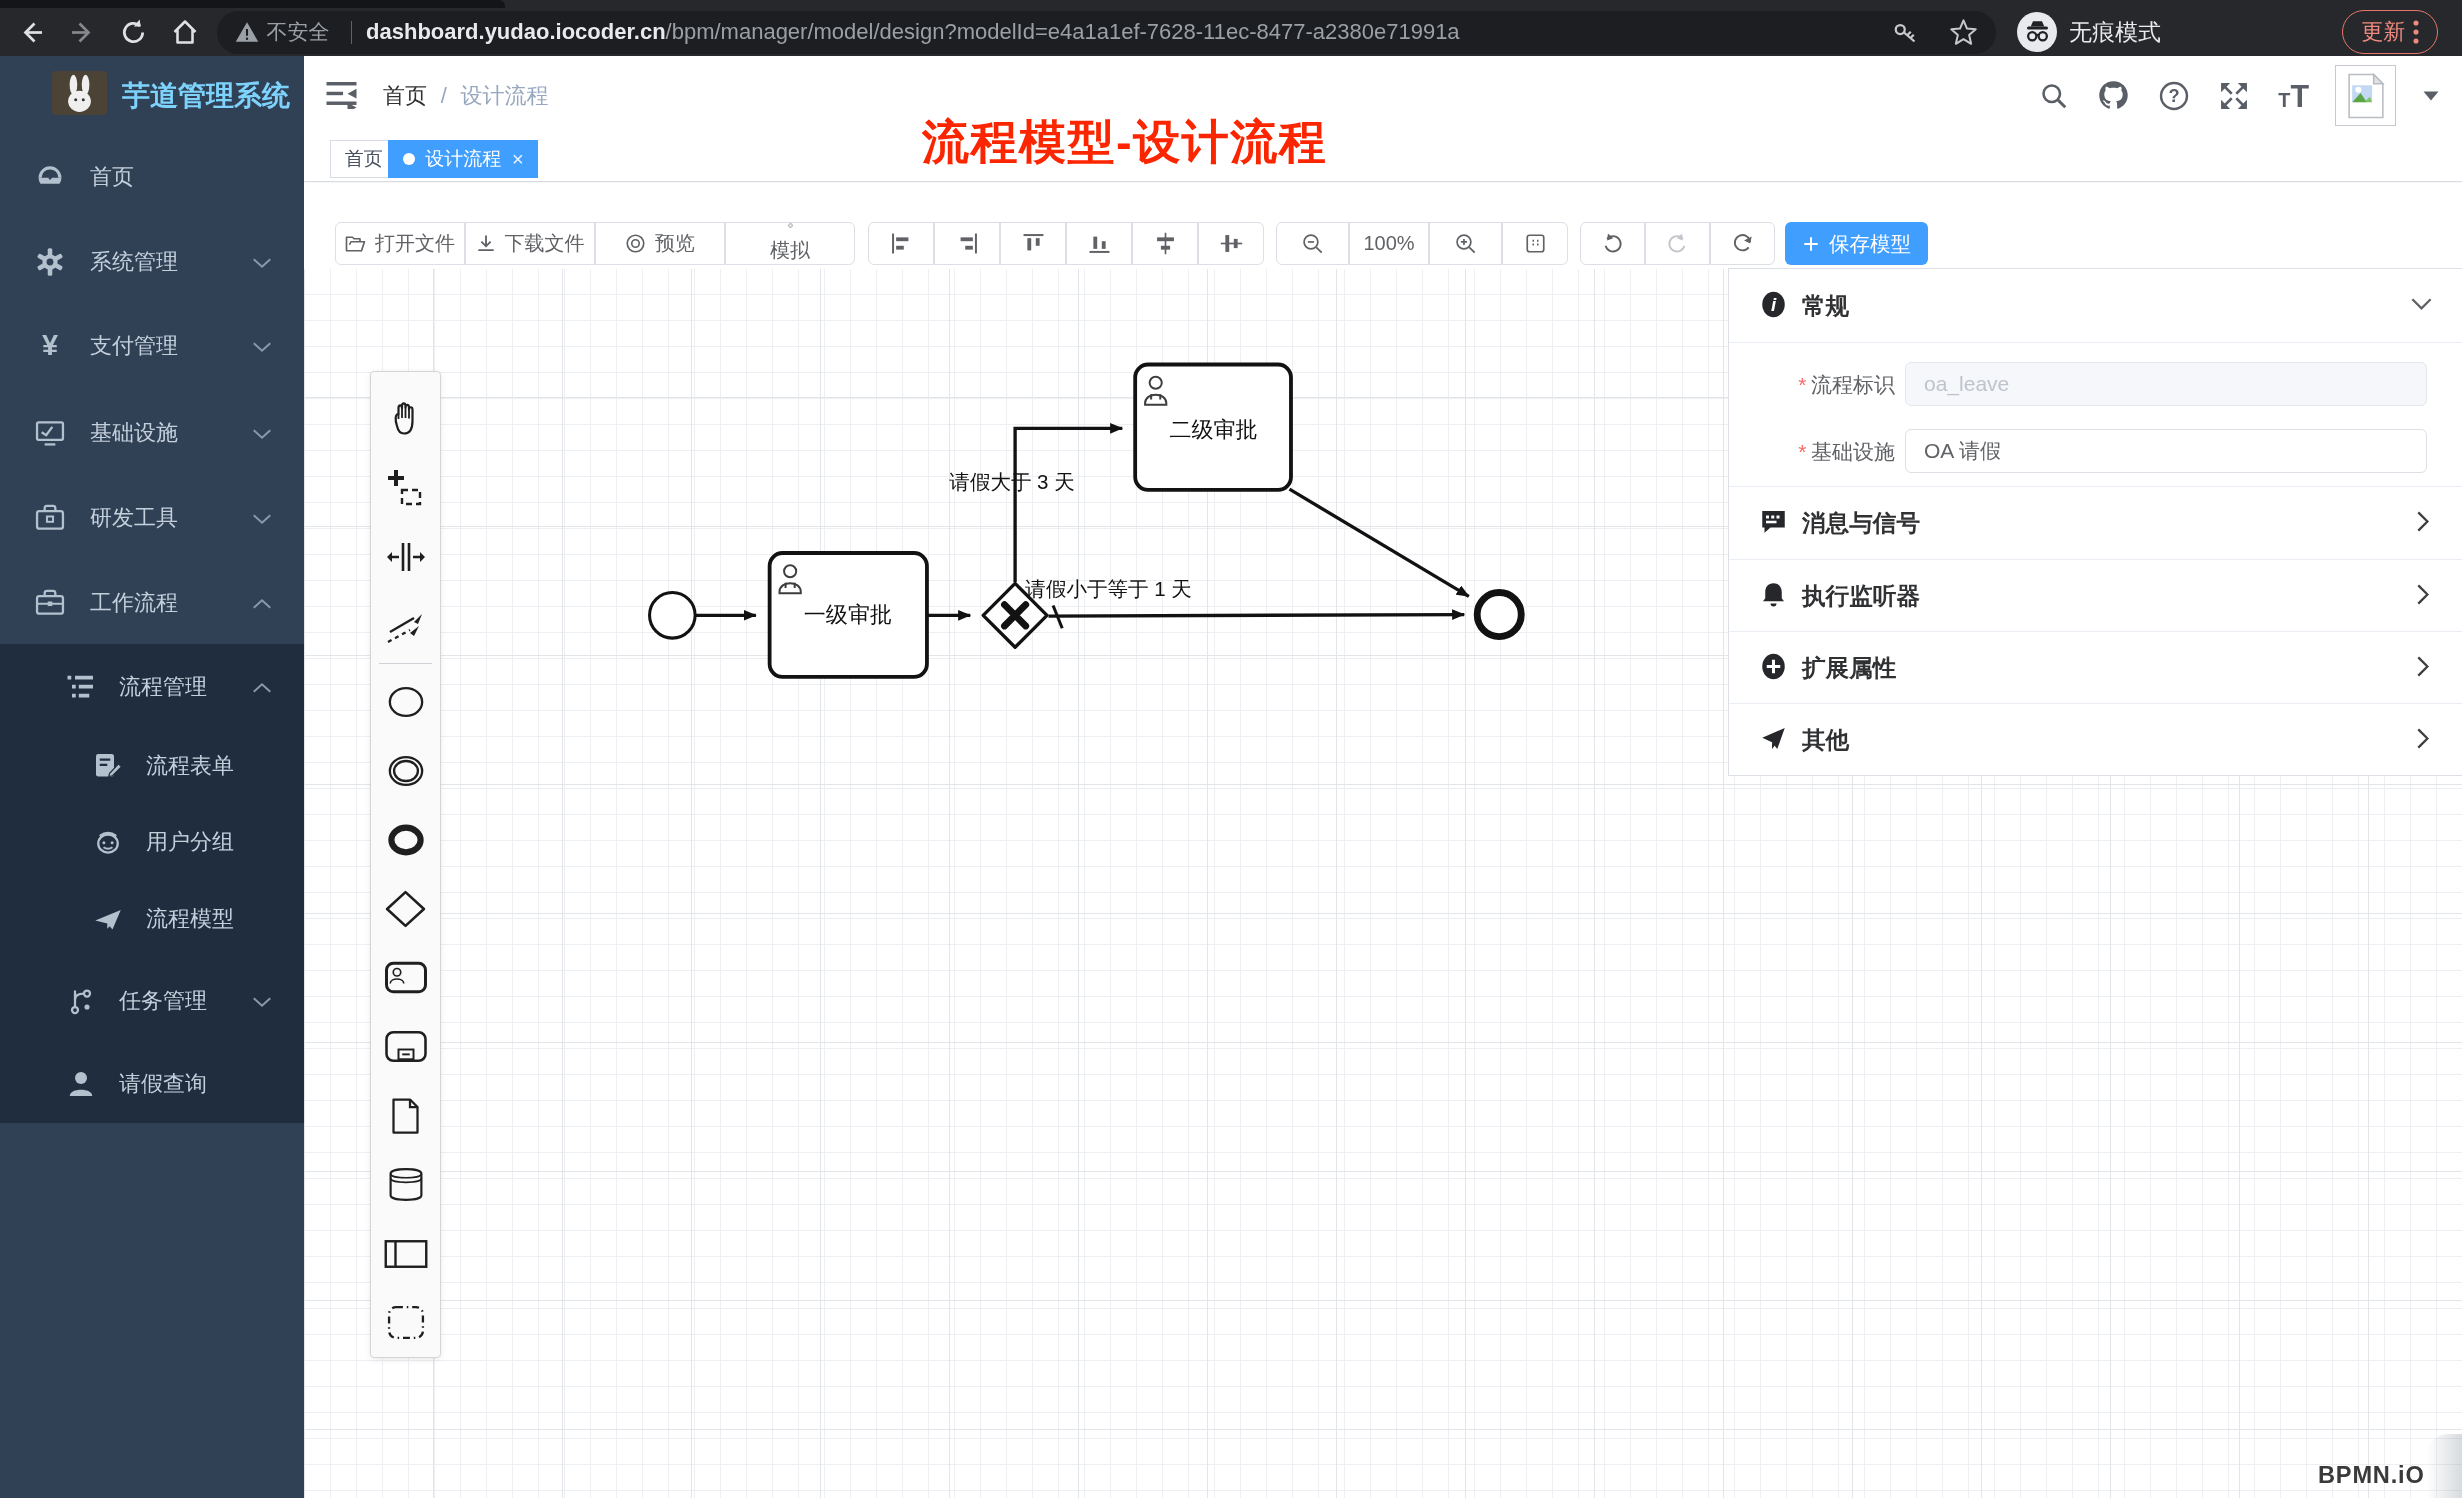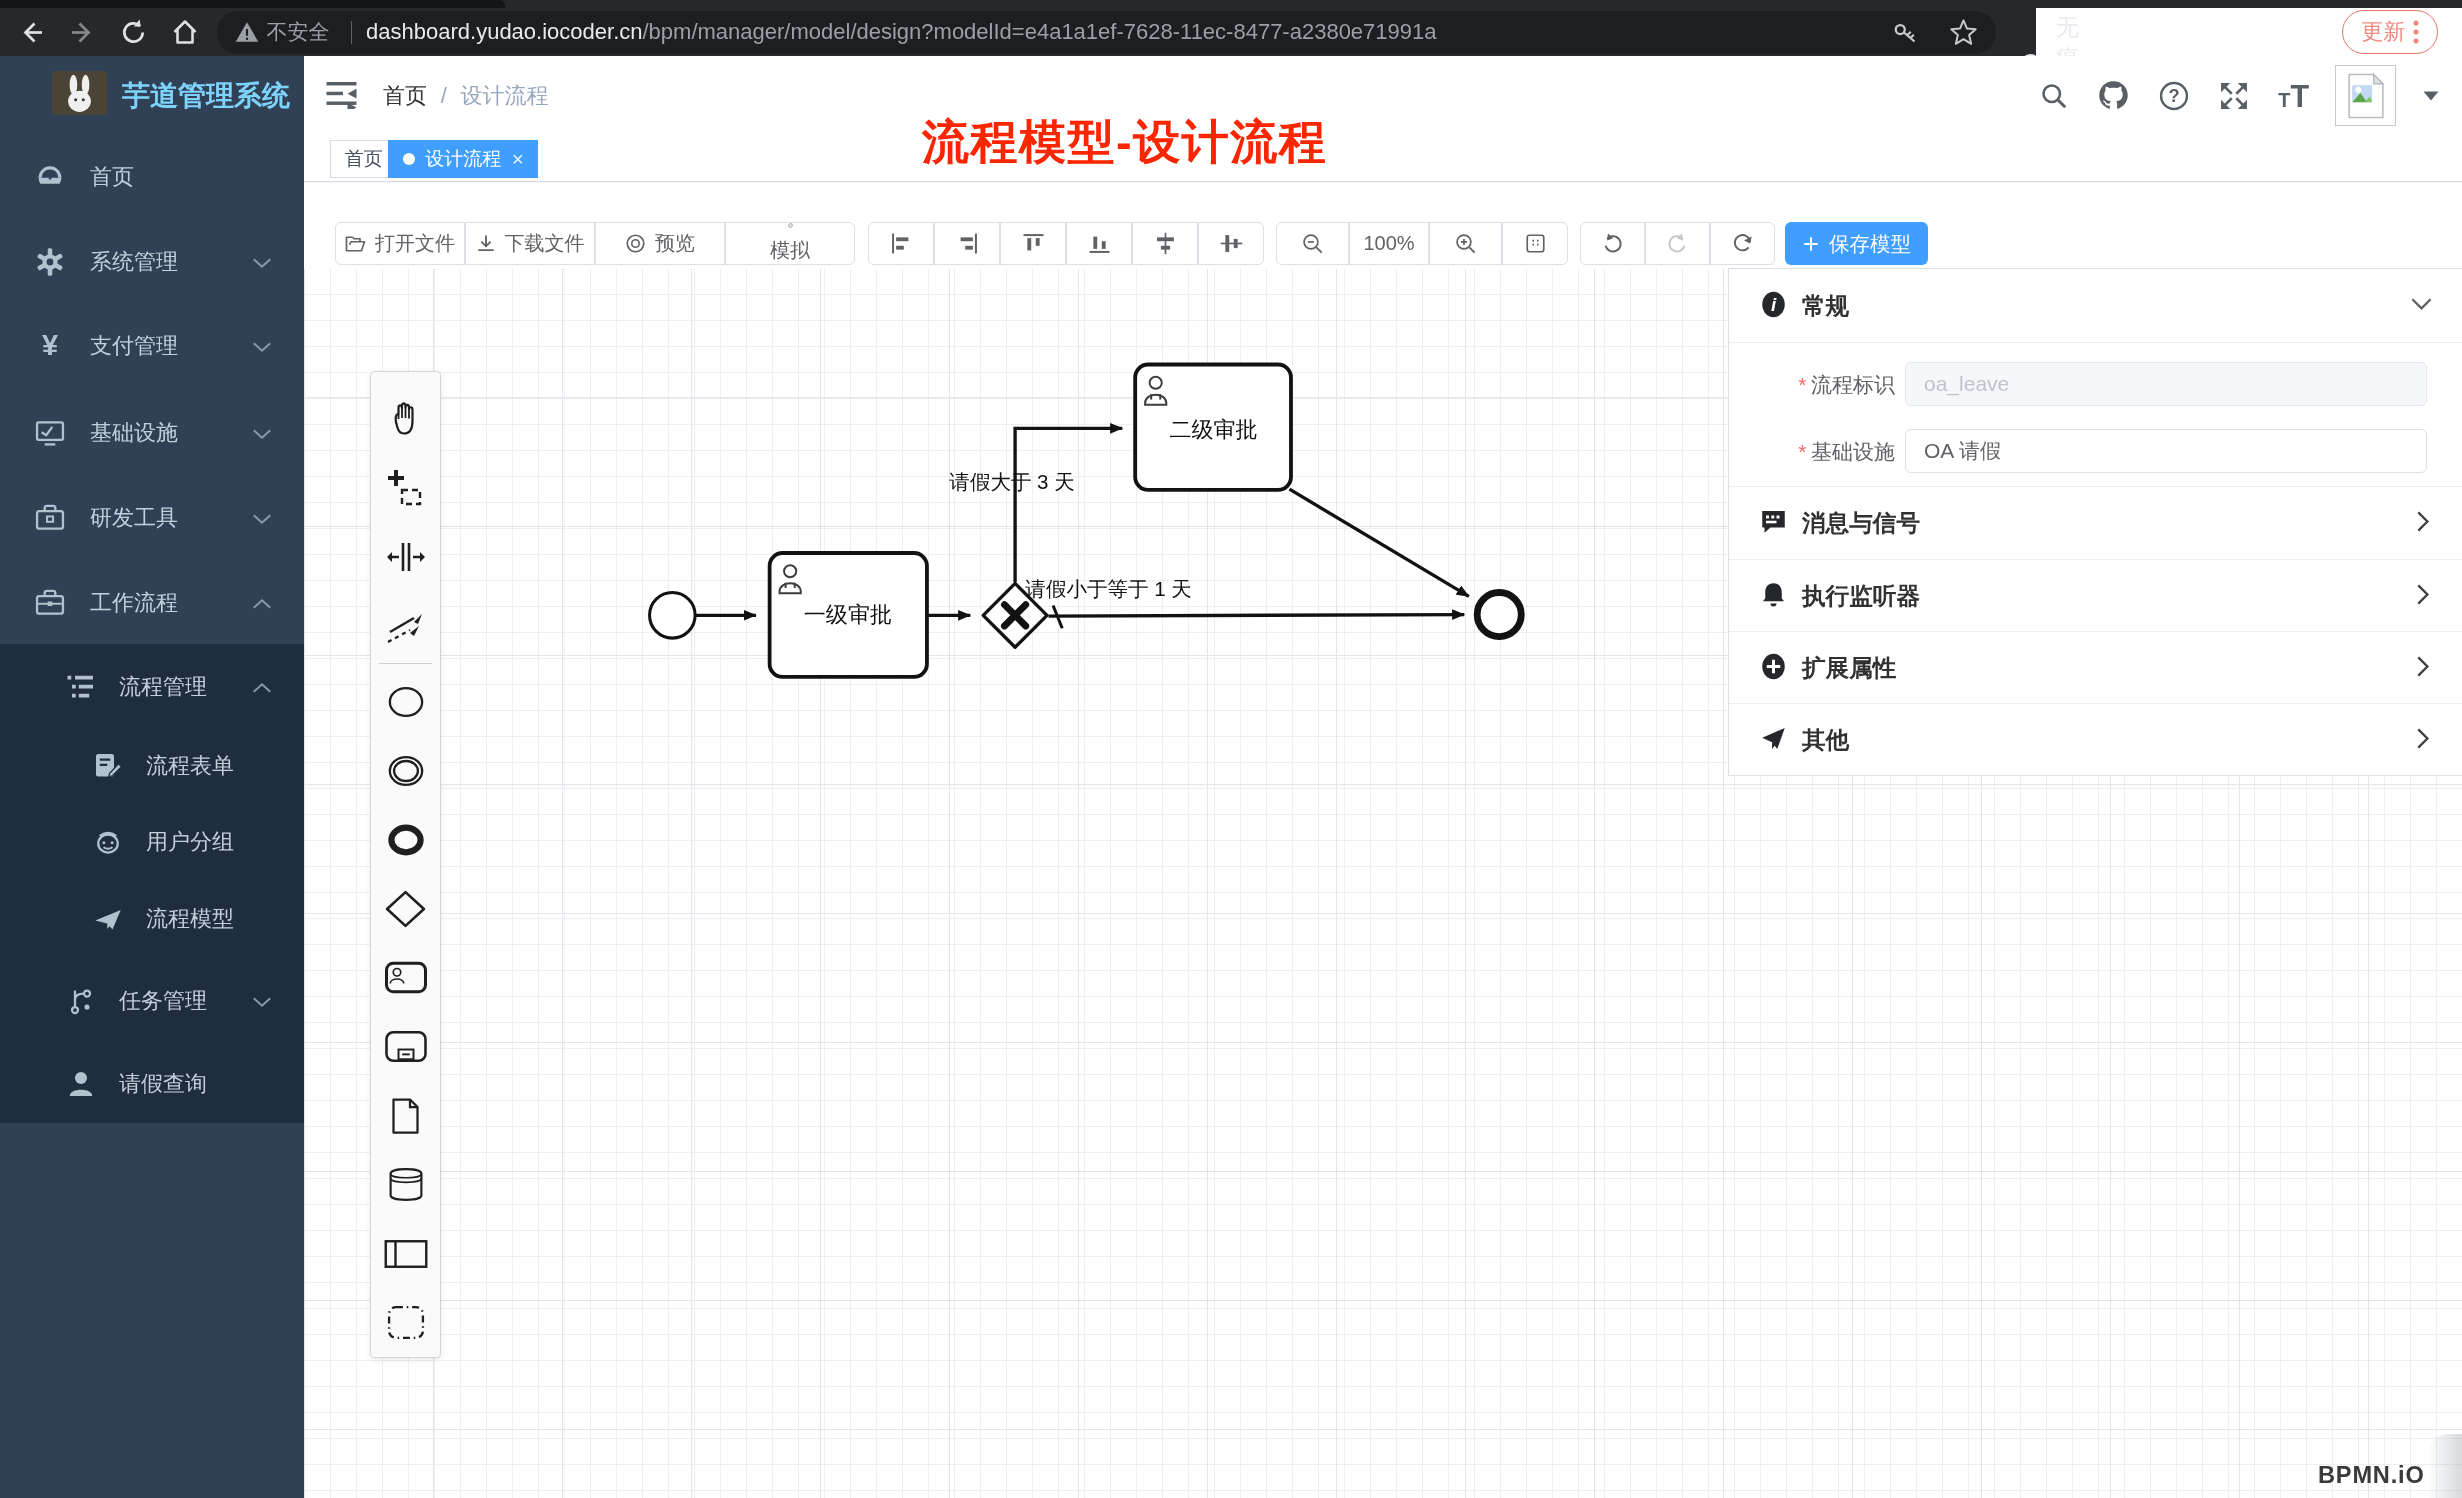--- a/index.html
+++ b/index.html
@@ -3,27 +3,27 @@
 <meta charset="utf-8">
 <style>
   * { box-sizing: border-box; margin: 0; padding: 0; }
   html,body { width:2462px; height:1498px; overflow:hidden; }
   body { font-family:"Liberation Sans","DejaVu Sans",sans-serif; background:#fff; }
   .screen { position:relative; width:2462px; height:1498px; overflow:hidden; background:#fff; }
 
   
   .tabstrip { position:absolute; left:0; top:0; width:2462px; height:7.6px; background:#27282b; }
   .tabstrip-active { position:absolute; left:0; top:0; width:505px; height:7.6px; background:#141518; border-top-right-radius:6px; }
-  .chrome { position:absolute; left:0; top:7.6px; width:2036px; height:49px; background:#27282b; display:flex; align-items:center; }
+  .chrome { position:absolute; left:0; top:7.6px; width:2462px; height:49px; background:#27282b; display:flex; align-items:center; }
   .chrome-icon { width:33px; height:33px; display:flex; align-items:center; justify-content:center; flex:0 0 auto; }
   .omnibox { position:absolute; left:217px; top:3px; width:1779px; height:43px; background:#1d1e21; border-radius:21px; display:flex; align-items:center; padding:0 18px; }
   .omnibox .sec-label { color:#9aa0a6; font-size:21px; margin:0 7.6px 0 7.6px; }
   .omnibox .sep { width:1.5px; height:23px; background:#5f6368; margin:0 13.7px; }
   .url { font-size:22px; white-space:nowrap; overflow:hidden; flex:1 1 auto; }
-  .url .host { color:#e8eaed; font-weight:normal; }
+  .url .host { color:#e8eaed; font-weight:bold; }
   .url .path { color:#9aa0a6; }
   .incog { position:absolute; left:2017px; top:4.6px; display:flex; align-items:center; }
   .incog-badge { width:40px; height:40px; border-radius:50%; background:#e8eaed; display:flex; align-items:center; justify-content:center; }
   .incog-label { color:#e8eaed; font-size:23px; margin-left:12px; }
   .update-pill { position:absolute; left:2342px; top:2.3px; width:96px; height:44px; border:1.5px solid #e2766c; border-radius:22px; display:flex; align-items:center; justify-content:center; gap:7.6px; color:#f08a80; font-size:22px; }
 
   
   .sidebar { position:absolute; left:0; top:56px; width:304px; height:1442px; background:#304156; }
   .logo-row { position:absolute; left:0; top:0; width:304px; height:79px; display:flex; align-items:center; }
   .logo-img { position:absolute; left:52px; top:15px; width:55px; height:44px; border-radius:4.6px; background:#574a3a; overflow:hidden; }

